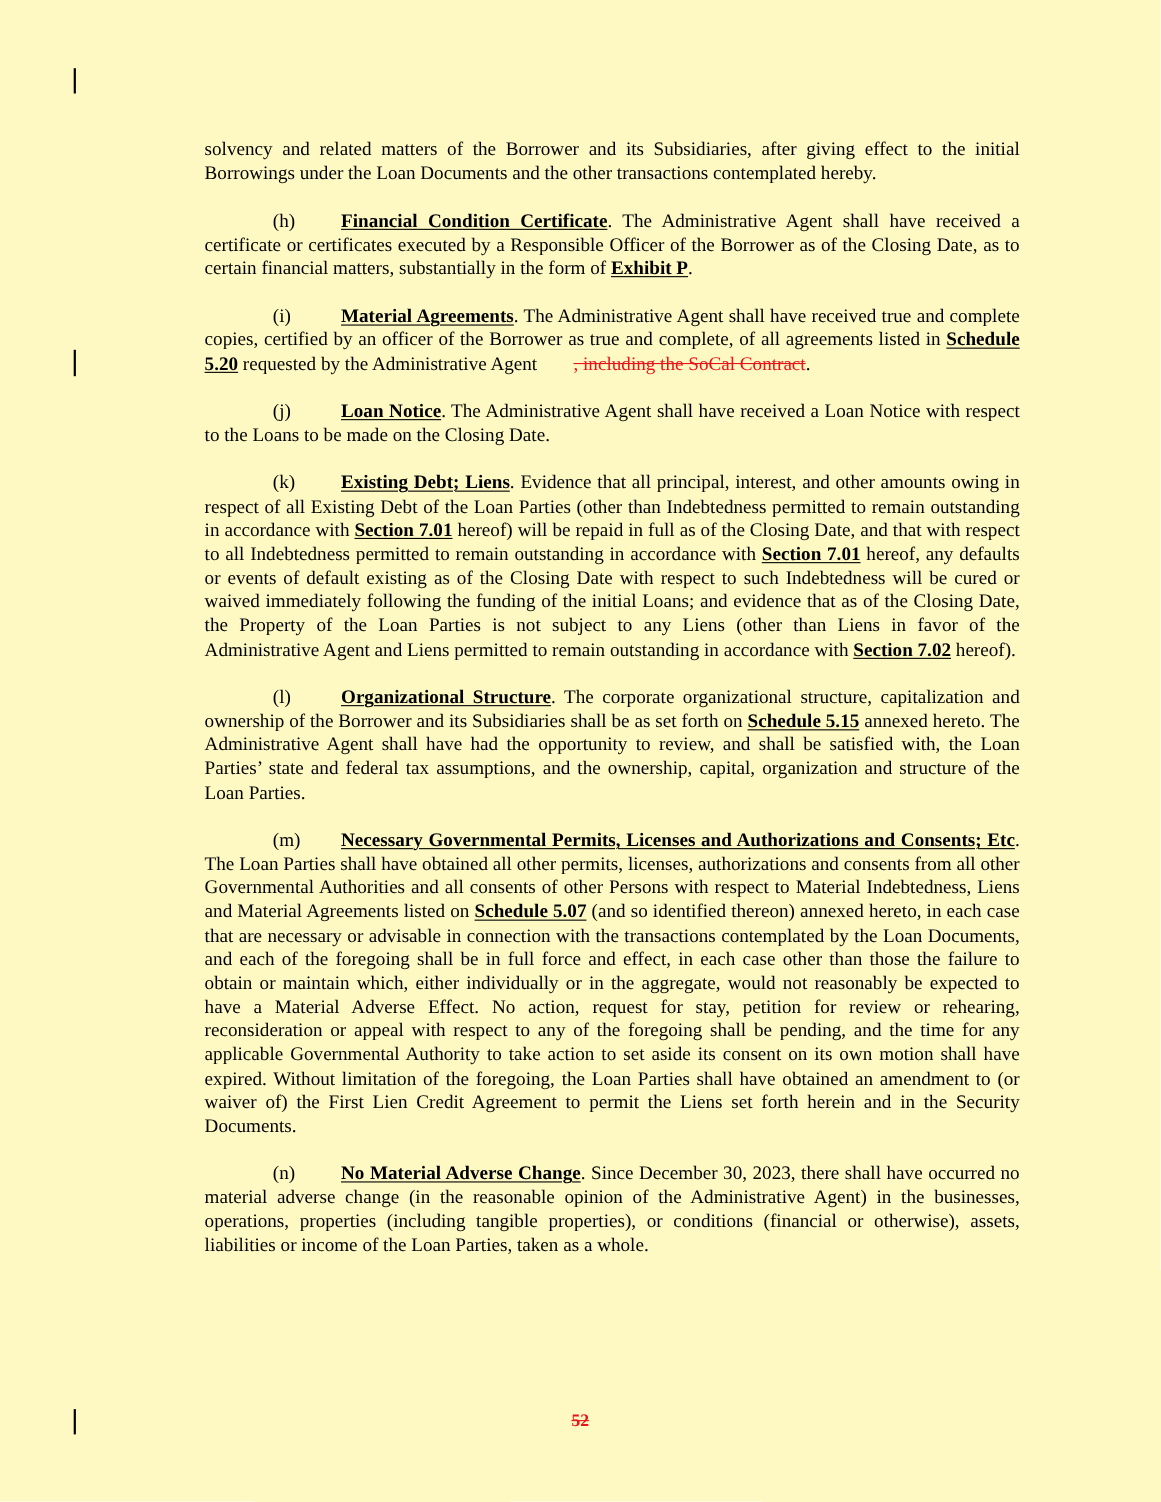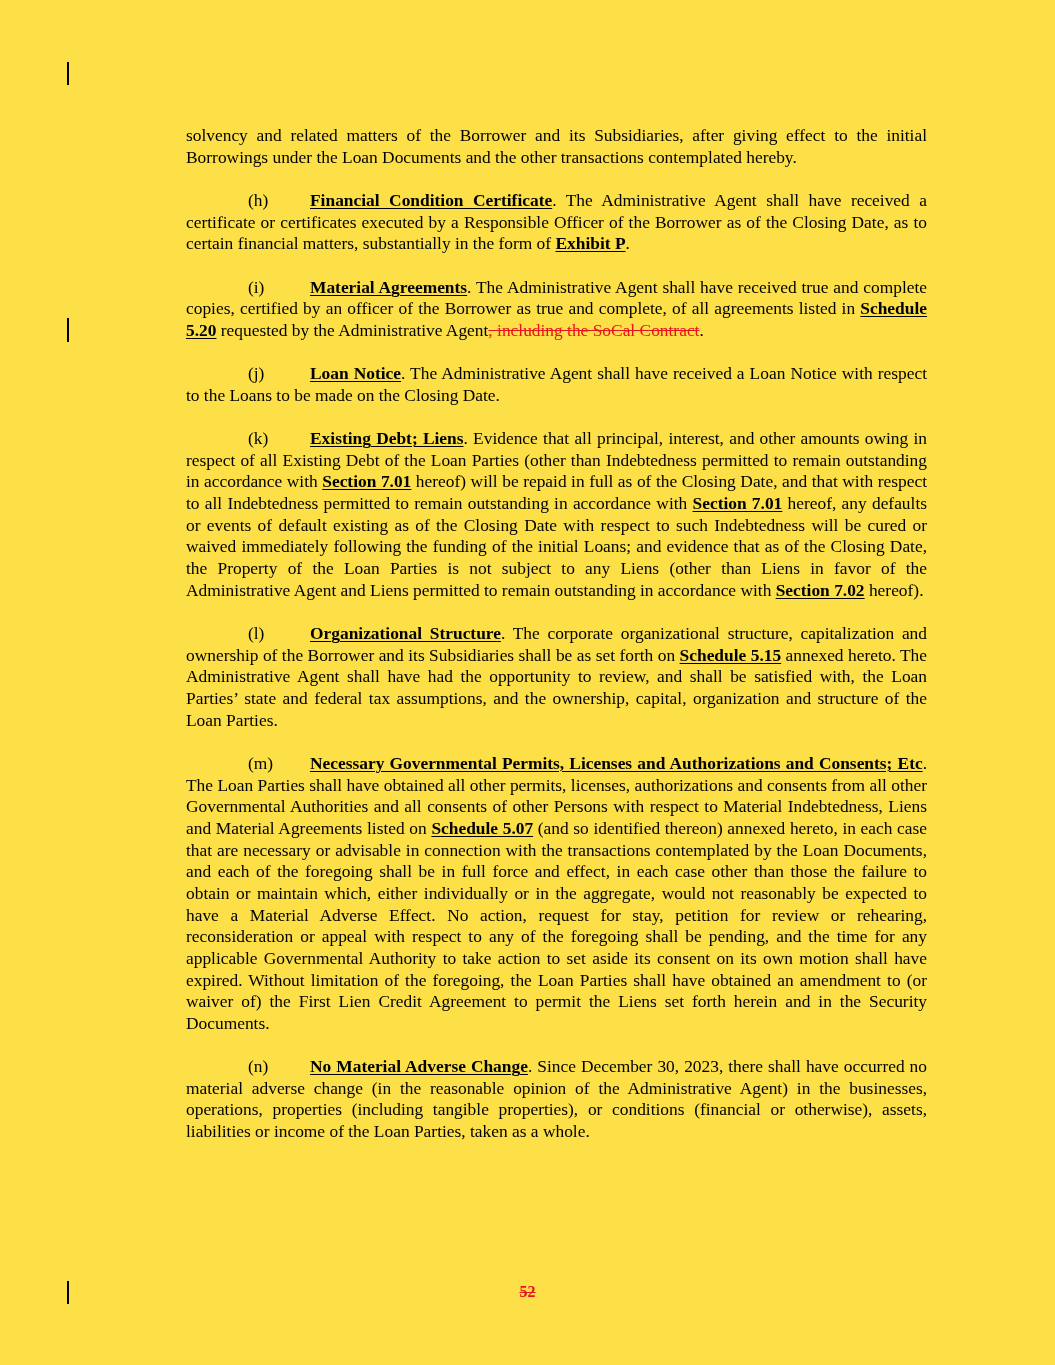--- a/index.html
+++ b/index.html
@@ -1,33 +1,33 @@
 <!DOCTYPE html>
 <html><head>
 <meta charset="utf-8">
 <style>
   html, body { margin: 0; padding: 0; background: #ffffff; }
   body { width: 1055px; height: 1365px; position: relative; overflow: hidden; }
   .page {
-    position: absolute; left: 0; top: 0; width: 1055px; height: 1365px; background: #fde047;
+    position: absolute; left: 0; top: 0; width: 1055px; height: 1365px; background: #fef9c3;
   }
   .change-bar {
     position: absolute; left: 67px; width: 2px; background: #000;
   }
   .body-text {
     position: absolute; left: 186px; top: 125px; width: 741px;
     font-family: "Liberation Serif", "DejaVu Serif", serif;
     font-size: 17.4px; line-height: 21.65px; color: #000;
     text-align: justify;
   }
   .para { margin: 0 0 21.65px 0; }
   .para .label { display: inline-block; width: 62px; }
   .para .indent { display: inline-block; width: 62px; }
   .u { text-decoration: underline; text-underline-offset: 2px; text-decoration-thickness: 1px; font-weight: bold; }
-  .del { color: #e8141b; text-decoration: line-through; text-decoration-color: #e8141b; }
+  .del { color: #e8141b; text-decoration: line-through; text-decoration-color: #e8141b; padding-left: 33px; }
   .page-number {
     position: absolute; left: 0; width: 1055px; top: 1283px; text-align: center;
     font-family: "Liberation Serif", "DejaVu Serif", serif;
     font-size: 16px; color: #e8141b; text-decoration: line-through; font-weight: bold;
   }
 </style>
 </head>
 <body>
 
 <div class="page">

